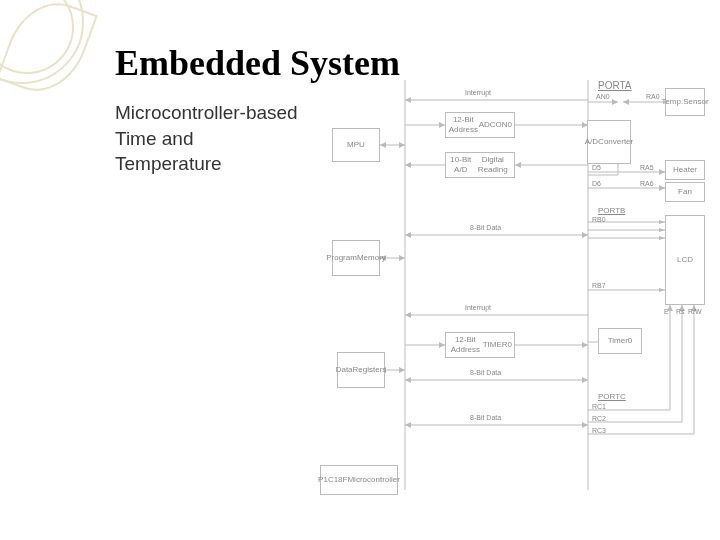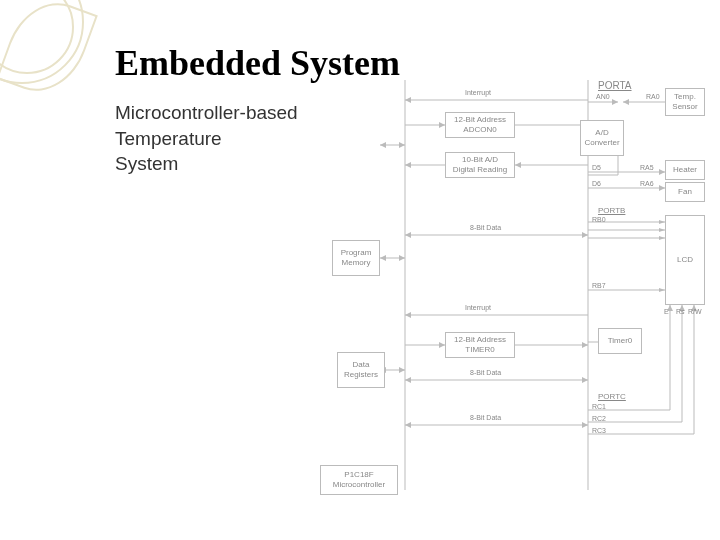--- a/index.html
+++ b/index.html
@@ -2,41 +2,41 @@
 <html><head>
 <meta charset="utf-8">
 <style>
   html,body{margin:0;padding:0;width:720px;height:540px;background:#fff;font-family:Arial,Helvetica,sans-serif;color:#222;overflow:hidden}
   .corner-deco{position:absolute;left:-40px;top:-40px;width:160px;height:160px}
   .corner-deco .ring{position:absolute;border:2px solid #e8e2c8;border-radius:50%}
   .corner-deco .leaf{position:absolute;left:50px;top:40px;width:70px;height:90px;border:2px solid #e8e2c8;border-radius:60% 0 60% 0;transform:rotate(20deg)}
   .slide-title{position:absolute;left:115px;top:18px;font-family:"Times New Roman",serif;font-size:36px;color:#000}
   .body-text{position:absolute;left:115px;top:100px;font-size:19px;line-height:1.35;color:#333;width:210px}
   .diagram{position:absolute;left:320px;top:80px;width:390px;height:420px;font-family:Arial,sans-serif;font-size:8px;color:#888}
-  .box{position:absolute;border:1px solid #bbb;background:#fff;text-align:center;display:flex;align-items:center;justify-content:center;flex-direction:column;line-height:1.2;padding:1px 2px;box-sizing:border-box}
+  .box{position:absolute;border:1px solid #bbb;background:#fff;text-align:center;display:flex;align-items:center;justify-content:center;line-height:1.2;padding:1px 2px;box-sizing:border-box}
   .pin{position:absolute;font-size:7px;color:#888}
   svg.wires{position:absolute;left:0;top:0;width:390px;height:420px}
   svg.wires line{stroke:#bbb;stroke-width:1}
   svg.wires polygon{fill:#bbb}
 </style>
 </head>
 <body>
 
 <div class="corner-deco">
   <div class="ring" style="left:0;top:0;width:120px;height:120px"></div>
   <div class="ring" style="left:20px;top:20px;width:90px;height:90px"></div>
   <div class="leaf"></div>
 </div>
 
 <h1 class="slide-title">Embedded System</h1>
 
 <div class="body-text">
   <div>Microcontroller-based</div>
+  <div>Time and</div>
   <div>Temperature</div>
-  <div>System</div>
 </div>
 
 <div class="diagram">
 
   <svg class="wires">
 
     <line x1="85" y1="0" x2="85" y2="410"></line>
 
     <line x1="268" y1="0" x2="268" y2="410"></line>
 
@@ -118,20 +118,21 @@
       <polygon points="268,345 262,342 262,348"></polygon>
 
     <line x1="268" y1="330" x2="350" y2="330"></line>
       <line x1="350" y1="250" x2="350" y2="330"></line>
     <line x1="268" y1="342" x2="362" y2="342"></line>
       <line x1="362" y1="250" x2="362" y2="342"></line>
     <line x1="268" y1="354" x2="374" y2="354"></line>
       <line x1="374" y1="250" x2="374" y2="354"></line>
   </svg>
 
+  <div class="box" style="left:12px;top:48px;width:48px;height:34px">MPU</div>
   <div class="box" style="left:12px;top:160px;width:48px;height:36px">
     <span>Program</span>
     <span>Memory</span>
   </div>
   <div class="box" style="left:17px;top:272px;width:48px;height:36px">
     <span>Data</span>
     <span>Registers</span>
   </div>
   <div class="box" style="left:0px;top:385px;width:78px;height:30px">
     <span>P1C18F</span>
@@ -154,21 +155,21 @@
   <span class="pin" style="left:145px;top:9px">Interrupt</span>
   <span class="pin" style="left:145px;top:224px">Interrupt</span>
   <span class="pin" style="left:150px;top:144px">8-Bit Data</span>
   <span class="pin" style="left:150px;top:289px">8-Bit Data</span>
   <span class="pin" style="left:150px;top:334px">8-Bit Data</span>
 
   <span class="pin" style="left:278px;top:0px;font-size:10px;text-decoration:underline">PORTA</span>
   <span class="pin" style="left:278px;top:126px;font-size:8px;text-decoration:underline">PORTB</span>
   <span class="pin" style="left:278px;top:312px;font-size:8px;text-decoration:underline">PORTC</span>
 
-  <div class="box" style="left:260px;top:40px;width:44px;height:36px">
+  <div class="box" style="left:267px;top:40px;width:44px;height:44px">
     <span>A/D</span>
     <span>Converter</span>
   </div>
   <div class="box" style="left:345px;top:8px;width:40px;height:28px">
     <span>Temp.</span>
     <span>Sensor</span>
   </div>
   <div class="box" style="left:345px;top:80px;width:40px;height:20px">Heater</div>
   <div class="box" style="left:345px;top:102px;width:40px;height:20px">Fan</div>
   <div class="box" style="left:278px;top:248px;width:44px;height:26px">Timer0</div>

